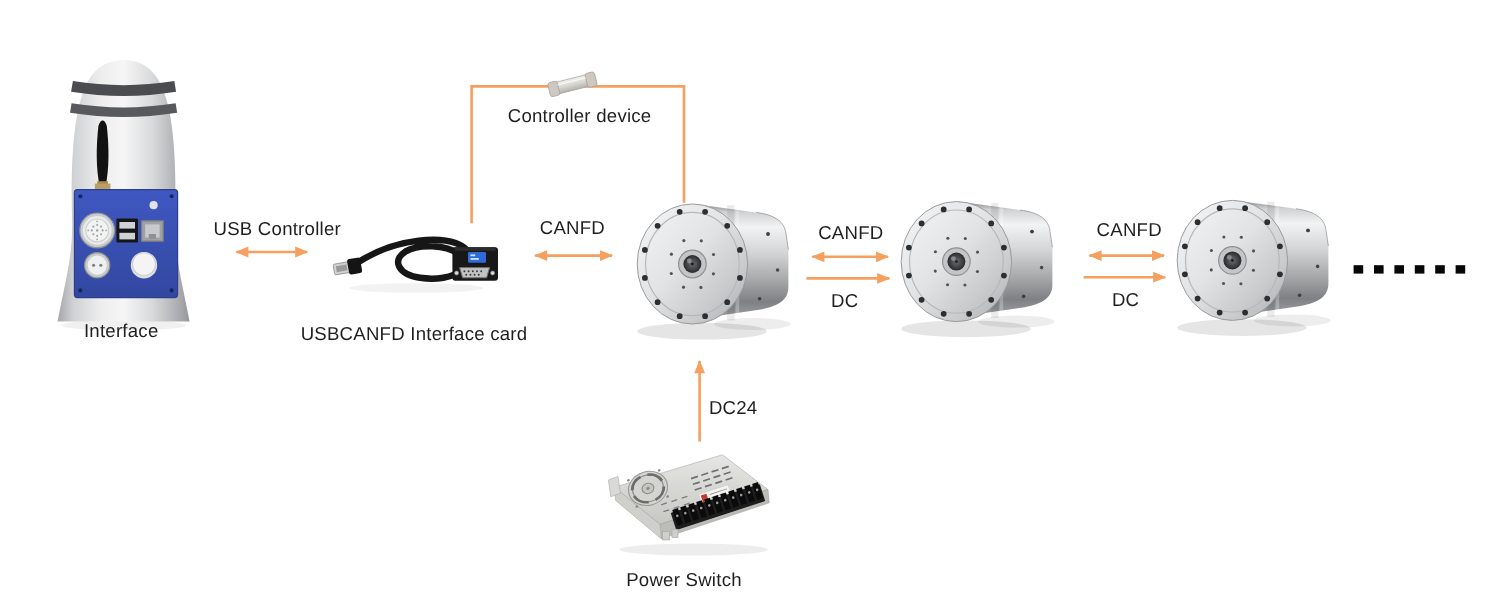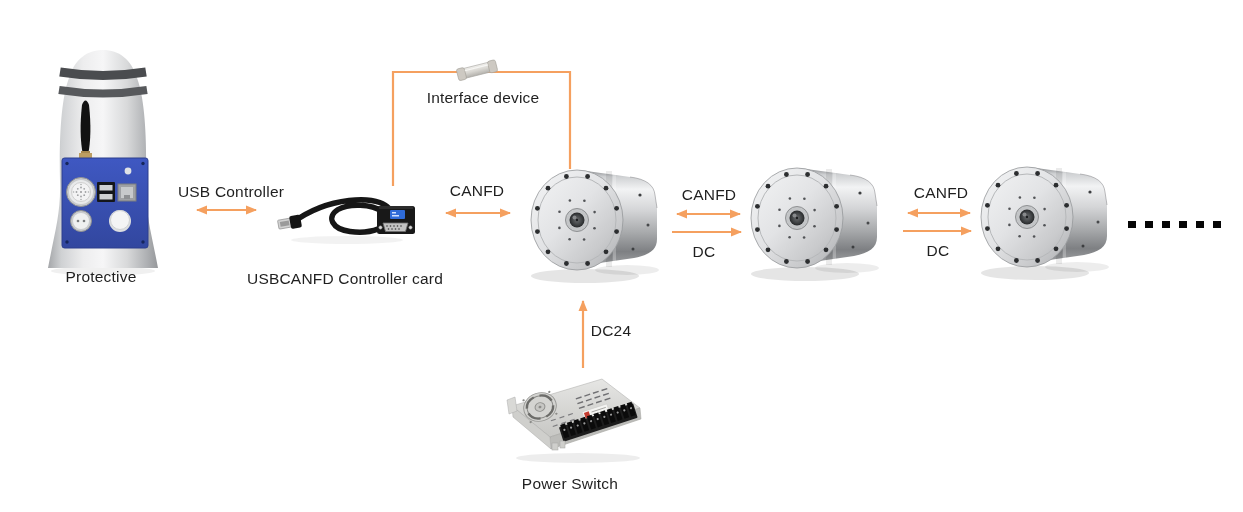--- a/index.html
+++ b/index.html
@@ -312,25 +312,25 @@
 
   <div class="dots">
       <span></span>
       <span></span>
       <span></span>
       <span></span>
       <span></span>
       <span></span>
     </div>
 
-  <div class="lbl" style="left:101px;top:268px">Protective</div>
+  <div class="lbl" style="left:101px;top:268px">Interface</div>
   <div class="lbl" style="left:231px;top:183px">USB Controller</div>
-  <div class="lbl" style="left:345px;top:270px">USBCANFD Controller card</div>
-  <div class="lbl" style="left:483px;top:89px">Interface device</div>
+  <div class="lbl" style="left:345px;top:270px">USBCANFD Interface card</div>
+  <div class="lbl" style="left:483px;top:89px">Controller device</div>
   <div class="lbl" style="left:477px;top:182px">CANFD</div>
   <div class="lbl" style="left:709px;top:186px">CANFD</div>
   <div class="lbl" style="left:704px;top:243px">DC</div>
   <div class="lbl" style="left:941px;top:184px">CANFD</div>
   <div class="lbl" style="left:938px;top:242px">DC</div>
-  <div class="lbl" style="left:611px;top:322px">DC24</div>
+  <div class="lbl" style="left:611px;top:332px">DC24</div>
   <div class="lbl" style="left:570px;top:475px">Power Switch</div>
 
 </div>
 
 </body></html>

